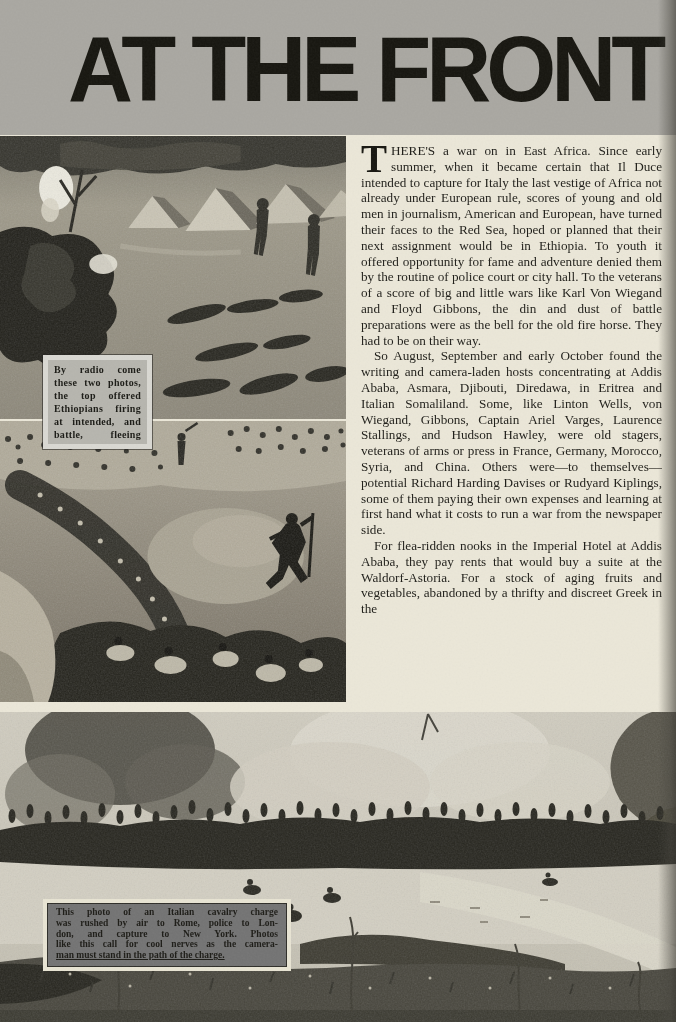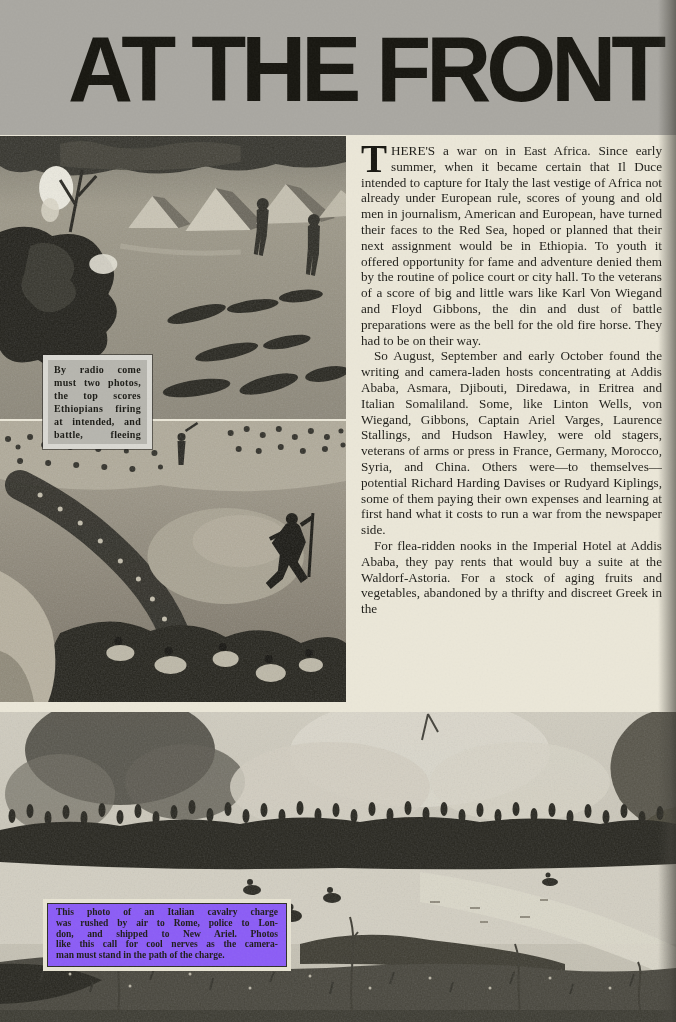--- a/index.html
+++ b/index.html
@@ -31,27 +31,27 @@
     border:5px solid #d9d8d2;box-shadow:0 0 0 1px rgba(35,34,30,.6);
     padding:3px 6px;overflow:hidden;z-index:5;
     color:#191914;font-weight:bold;font-size:10px;line-height:13px;
     letter-spacing:.3px;
   }
   .caption-left .cap-line{text-align:justify;text-align-last:justify;}
   .caption-left .cap-line:last-child{text-align-last:left;margin-top:48px;}
 
   .caption-bottom{
     position:absolute;left:47px;top:903px;width:240px;height:64px;
-    box-sizing:border-box;background:#8b5cf6;
+    box-sizing:border-box;background:#737373;
     border:1.5px solid #2e2d28;box-shadow:0 0 0 4px #e8e4d3;
     padding:3px 8px;overflow:hidden;z-index:5;
     color:#1c1b16;font-weight:bold;font-size:9.5px;line-height:10.8px;
   }
   .caption-bottom .cap-line{text-align:justify;text-align-last:justify;}
-  .caption-bottom .cap-line:last-child{text-align-last:left;}
+  .caption-bottom .cap-line:last-child{text-align-last:left;text-decoration:underline;}
 
   .article{
     position:absolute;left:361px;top:143px;width:301px;height:560px;
     color:#1d1c17;font-size:13.2px;line-height:15.8px;
     text-align:justify;overflow:hidden;
   }
   .article p{margin:0;}
   .article p + p{text-indent:13px;}
   .article p.lead::first-letter{
     float:left;font-size:39px;line-height:30px;font-weight:bold;
@@ -209,22 +209,22 @@
         <circle cx="308" cy="232" r="4"></circle>
     </g>
     <path d="M0,150 Q40,170 52,210 Q60,250 48,281 H0 Z" fill="#b7b09e"></path>
     <path d="M0,230 Q26,238 34,281 H0 Z" fill="#8e8877"></path>
     <rect width="345" height="281" filter="url(#n2)" opacity="0.18"></rect>
   </svg>
 </div>
 
 <div class="caption-left">
   <div class="cap-line">By radio come</div>
-  <div class="cap-line">must two photos,</div>
-  <div class="cap-line">the top scores</div>
+  <div class="cap-line">these two photos,</div>
+  <div class="cap-line">the top offered</div>
   <div class="cap-line">Ethiopians firing</div>
   <div class="cap-line">at intended, and</div>
   <div class="cap-line">battle, fleeing</div>
   <div class="cap-line">a bombardment.</div>
 </div>
 
 <div class="article">
   <p class="lead">THERE'S a war on in East Africa.  Since early summer, when it became certain that Il Duce intended to capture for Italy the last vestige of Africa not already under European rule, scores of young and old men in journalism, American and European, have turned their faces to the Red Sea, hoped or planned that their next assignment would be in Ethiopia.  To youth it offered opportunity for fame and adventure denied them by the routine of police court or city hall.  To the veterans of a score of big and little wars like Karl Von Wiegand and Floyd Gibbons, the din and dust of battle preparations were as the bell for the old fire horse.  They had to be on their way.</p>
   <p>So August, September and early October found the writing and camera-laden hosts concentrating at Addis Ababa, Asmara, Djibouti, Diredawa, in Eritrea and Italian Somaliland.  Some, like Linton Wells, von Wiegand, Gibbons, Captain Ariel Varges, Laurence Stallings, and Hudson Hawley, were old stagers, veterans of arms or press in France, Germany, Morocco, Syria, and China.  Others were—to themselves—potential Richard Harding Davises or Rudyard Kiplings, some of them paying their own expenses and learning at first hand what it costs to run a war from the newspaper side.</p>
   <p>For flea-ridden nooks in the Imperial Hotel at Addis Ababa, they pay rents that would buy a suite at the Waldorf-Astoria.  For a stock of aging fruits and vegetables, abandoned by a thrifty and discreet Greek in the</p>
@@ -330,21 +330,21 @@
     <path d="M118,300 C122,270 114,258 122,244" stroke="#3a382f" stroke-width="2" fill="none"></path>
     <path d="M520,300 C516,268 522,250 515,232" stroke="#3a382f" stroke-width="2" fill="none"></path>
     <path d="M640,298 C636,272 644,262 638,250" stroke="#3a382f" stroke-width="2" fill="none"></path>
     <rect width="676" height="310" filter="url(#n3)" opacity="0.15"></rect>
   </svg>
 </div>
 
 <div class="caption-bottom">
   <div class="cap-line">This photo of an Italian cavalry charge</div>
   <div class="cap-line">was rushed by air to Rome, police to Lon-</div>
-  <div class="cap-line">don, and shipped to New Ariel.  Photos</div>
+  <div class="cap-line">don, and capture to New York.  Photos</div>
   <div class="cap-line">like this call for cool nerves as the camera-</div>
   <div class="cap-line">man must stand in the path of the charge.</div>
 </div>
 
 <svg class="page-noise" width="676" height="1022">
   <defs>
     <filter id="pn">
         <feTurbulence type="fractalNoise" baseFrequency="0.55" numOctaves="2" seed="21"></feTurbulence>
         <feColorMatrix type="saturate" values="0"></feColorMatrix>
       </filter>

